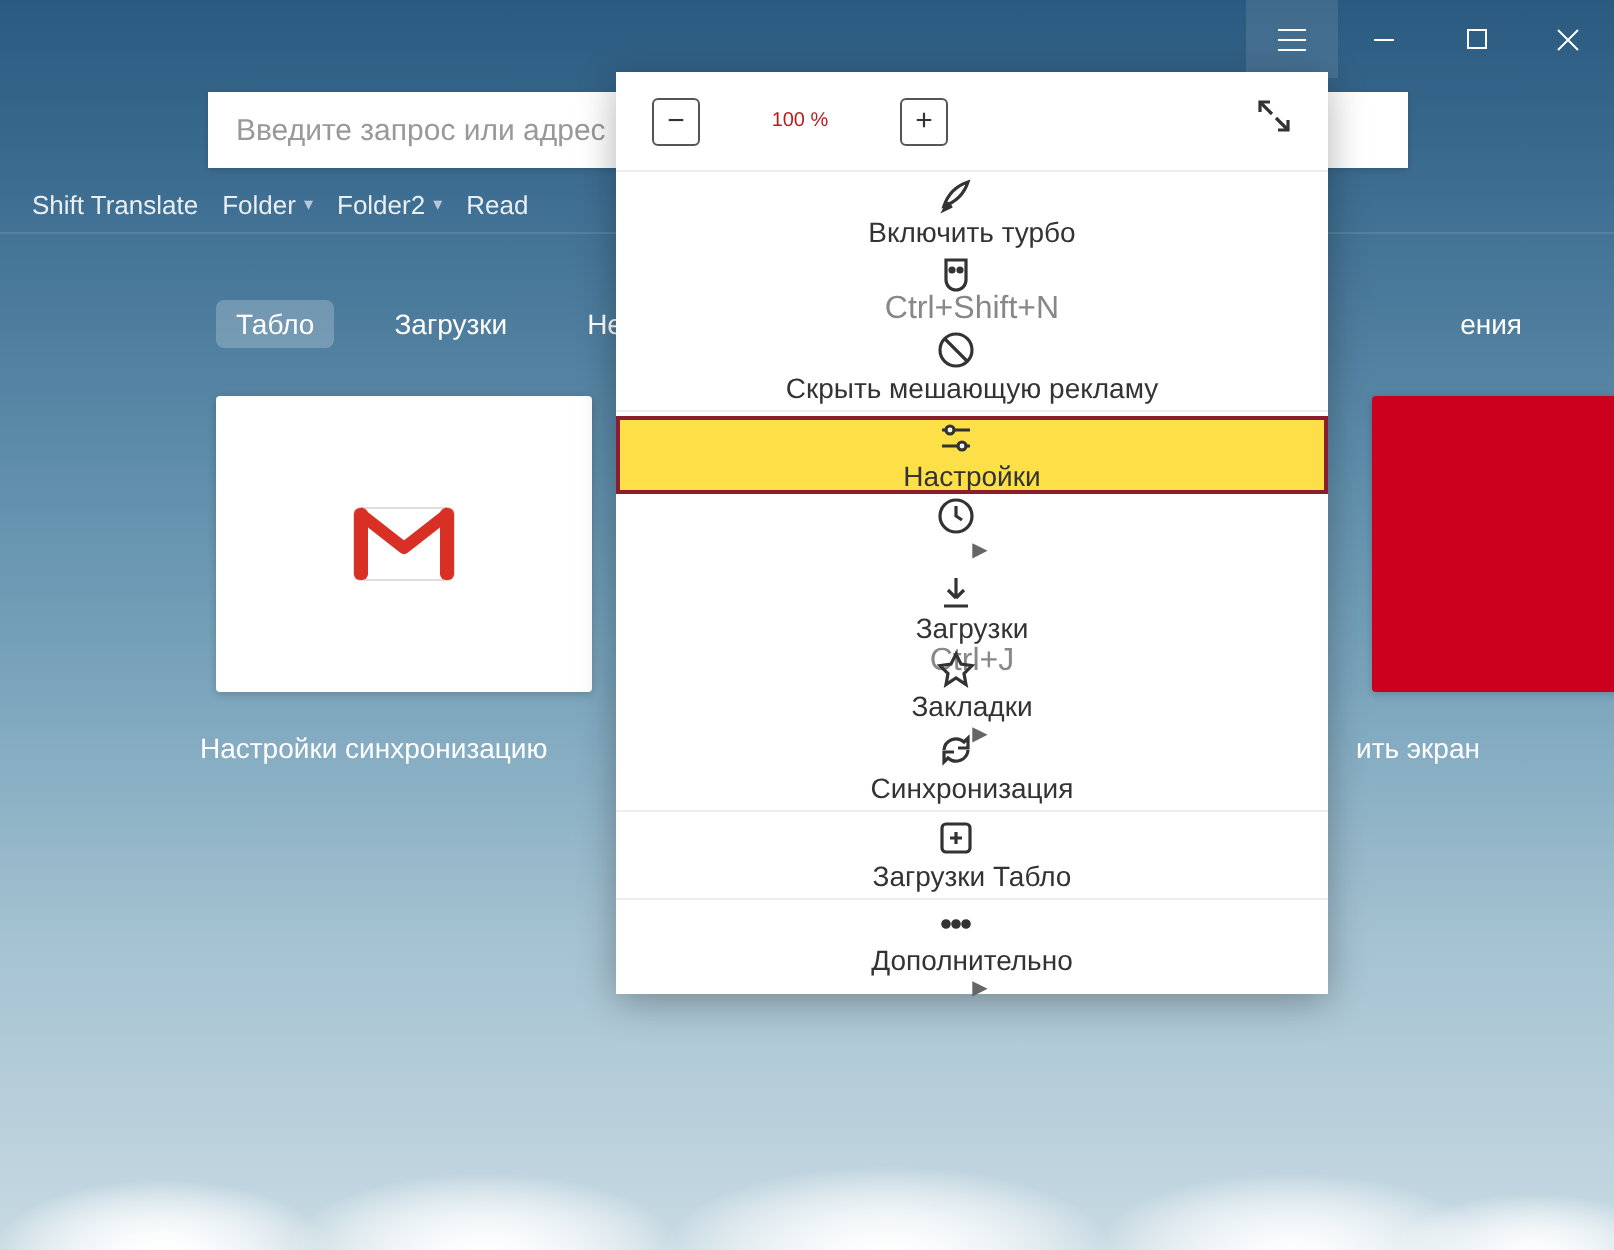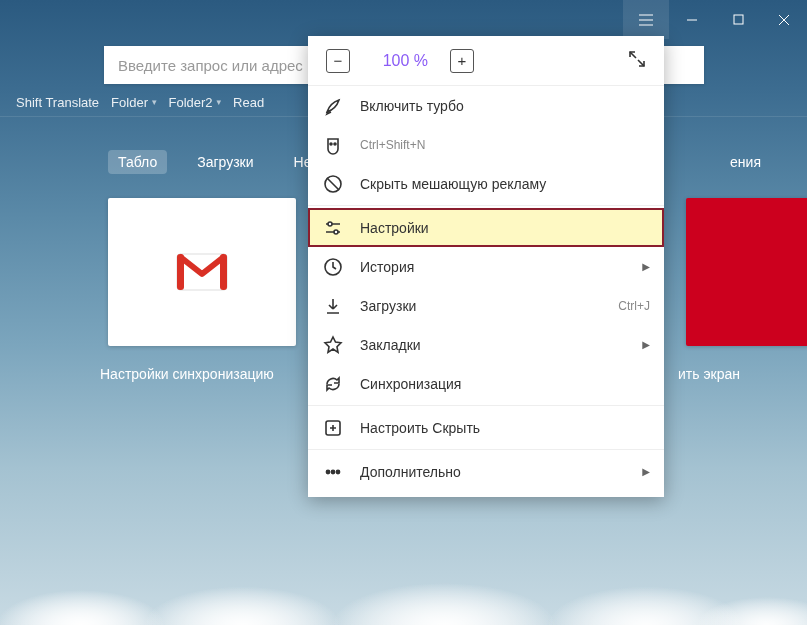--- a/index.html
+++ b/index.html
@@ -54,33 +54,33 @@
   .captions { position: absolute; top: 366px; left: 100px; width: 640px;
     display: flex; justify-content: space-between; color: #fff; font-size: 14px; }
   
   .menu { position: absolute; top: 36px; left: 308px; width: 356px; background: #fff;
     box-shadow: 0 4px 18px rgba(0,0,0,.3); padding-bottom: 6px; }
   .zoomrow { height: 50px; display: flex; align-items: center; padding: 0 18px;
     border-bottom: 1px solid #eee; }
   .zbtn { width: 24px; height: 24px; border: 1.4px solid #555; border-radius: 3px;
     display: flex; align-items: center; justify-content: center; font-size: 15px;
     color: #333; }
-  .zlabel { font-size: 16px; color: #8b5cf6; margin: 0 22px; text-align: right; width: 56px; }
+  .zlabel { font-size: 10px; color: #b91c1c; margin: 0 22px; text-align: center; width: 56px; }
   .zspacer { flex: 1; }
   .fscreen svg { stroke: #333; stroke-width: 1.6; fill: none; }
-  .mrow { height: 39px; display: flex; align-items: center; padding: 0 14px;
-    font-size: 14px; color: #333; cursor: default; }
+  .mrow { height: 39px; display: flex; align-items: center; padding: 0 32px;
+    font-size: 14px; color: #333; cursor: default; flex-direction: column; }
   .mrow .mi { width: 22px; height: 22px; margin-right: 16px; display: flex;
     align-items: center; justify-content: center; }
   .mrow .mi svg { stroke: #333; stroke-width: 1.6; fill: none; }
   .mrow .label { flex: 1; }
-  .mrow .hint { font-size: 12px; color: #888; }
+  .mrow .hint { font-size: 16px; color: #888; }
   .mrow .sub { font-size: 10px; color: #666; margin-left: 8px; }
   .msep { height: 1px; background: #eee; margin: 2px 0; }
-  .mrow.hl { outline: 2px solid #8a1e2e; outline-offset: -2px; background: #fef9c3; }
+  .mrow.hl { outline: 2px solid #8a1e2e; outline-offset: -2px; background: #fde047; }
   .gmail-logo { width: 54px; height: 40px; position: relative; }
   .gmail-logo svg { width: 100%; height: 100%; }
 </style>
 </head>
 <body class="clouds">
 
 <div class="titlebar">
   <div class="tb-btn tb-menu">
     <svg width="14" height="12" viewBox="0 0 14 12">
         <path d="M0 1h14M0 6h14M0 11h14"></path>
@@ -210,21 +210,20 @@
     </span>
     <span class="label">Настройки</span>
   </div>
   <div class="mrow">
     <span class="mi">
       <svg width="20" height="20" viewBox="0 0 20 20">
           <circle cx="10" cy="10" r="8"></circle>
           <path d="M10 5v5l3 2"></path>
         </svg>
     </span>
-    <span class="label">История</span>
     <span class="sub">▶</span>
   </div>
   <div class="mrow">
     <span class="mi">
       <svg width="20" height="20" viewBox="0 0 20 20">
           <path d="M10 3v10m0 0l-4-4m4 4l4-4M4 17h12"></path>
         </svg>
     </span>
     <span class="label">Загрузки</span>
     <span class="hint">Ctrl+J</span>
@@ -249,21 +248,21 @@
 
   <div class="msep"></div>
 
   <div class="mrow">
     <span class="mi">
       <svg width="20" height="20" viewBox="0 0 20 20">
           <rect x="3" y="3" width="14" height="14" rx="2"></rect>
           <path d="M10 7v6M7 10h6"></path>
         </svg>
     </span>
-    <span class="label">Настроить Скрыть</span>
+    <span class="label">Загрузки Табло</span>
   </div>
 
   <div class="msep"></div>
 
   <div class="mrow">
     <span class="mi">
       <svg width="20" height="20" viewBox="0 0 20 20">
           <circle cx="5" cy="10" r="1.6" fill="#333"></circle>
           <circle cx="10" cy="10" r="1.6" fill="#333"></circle>
           <circle cx="15" cy="10" r="1.6" fill="#333"></circle>

